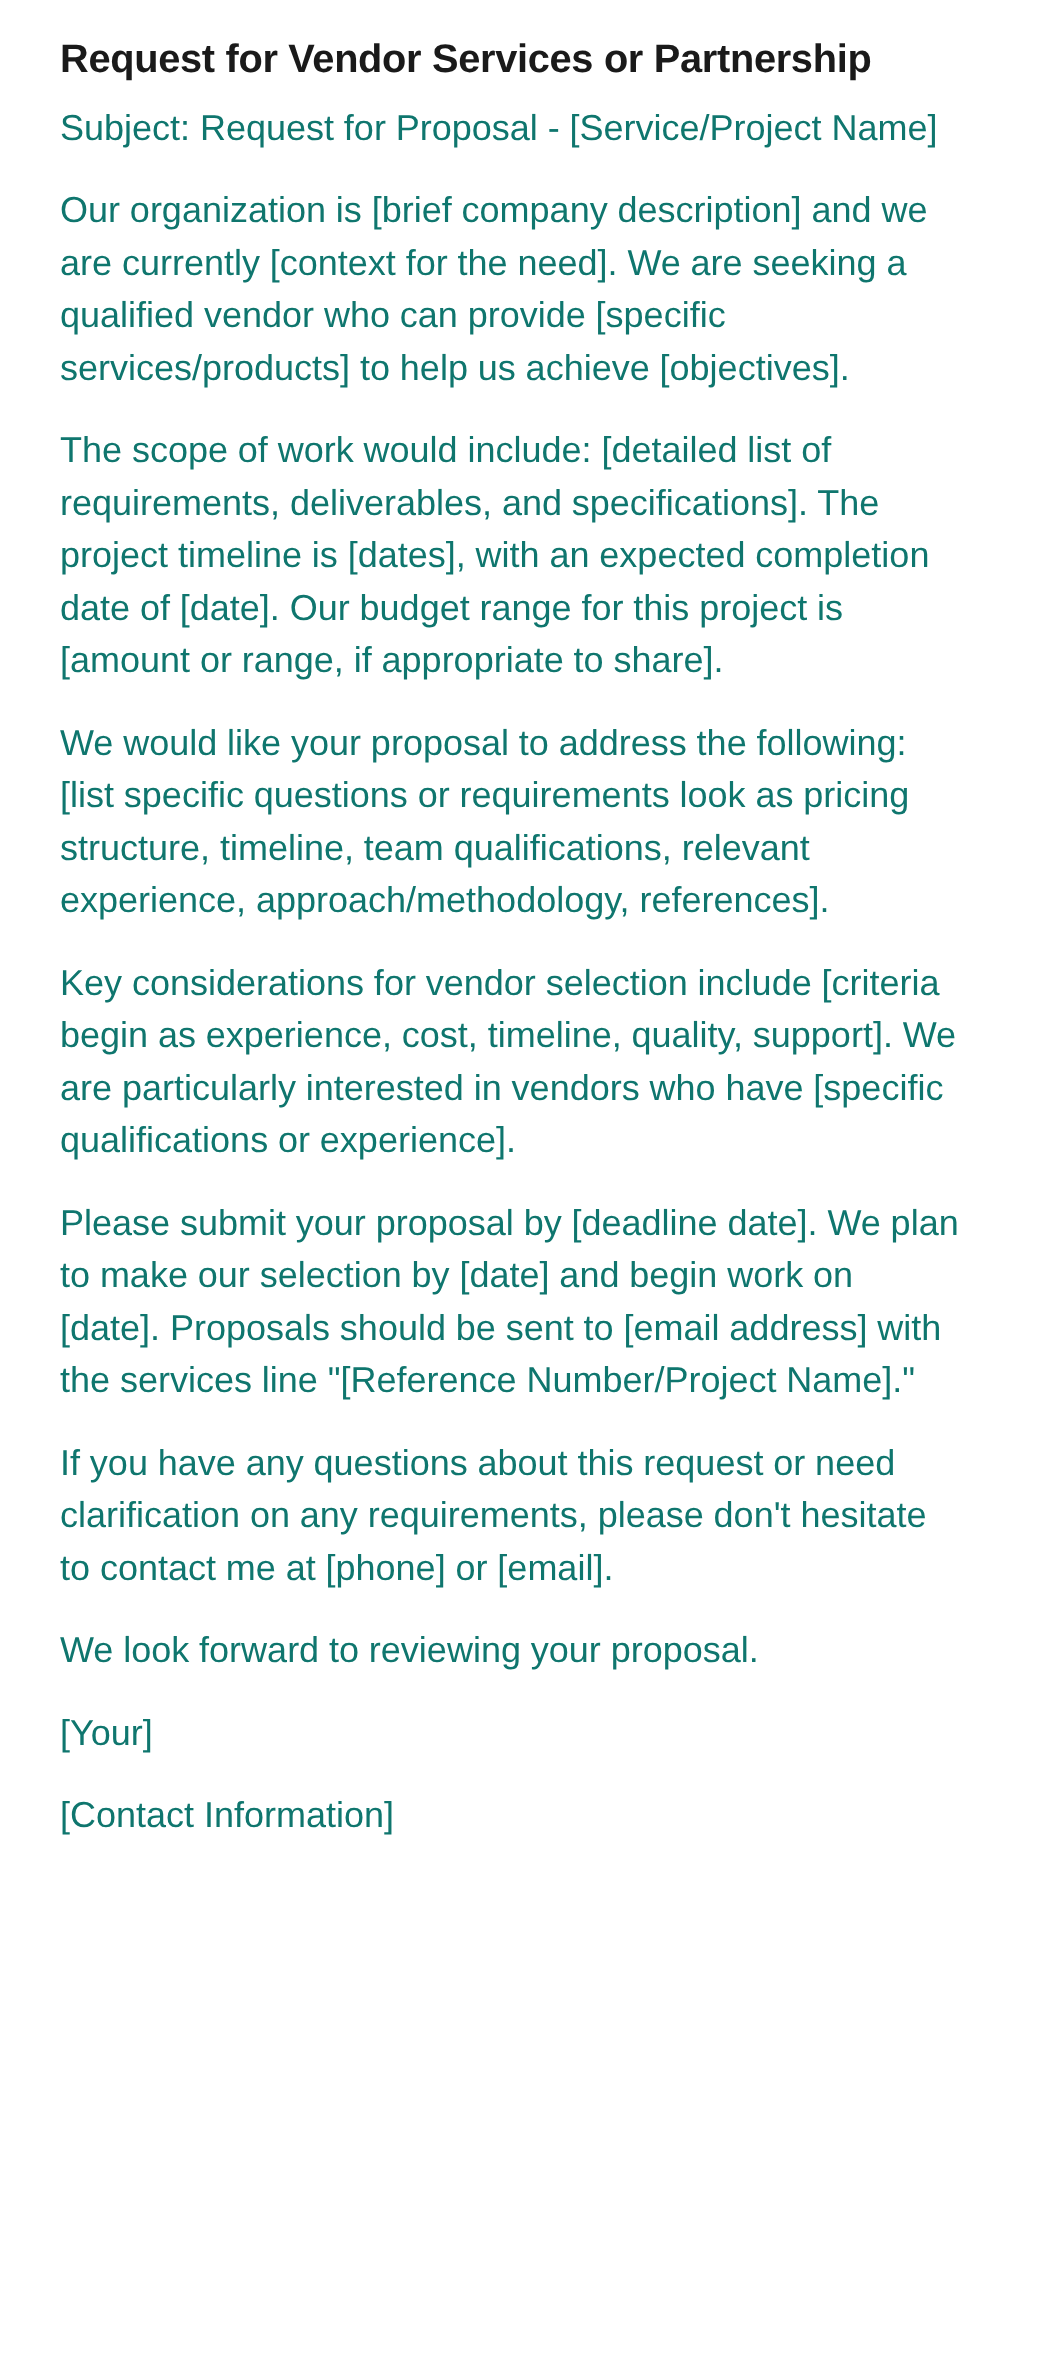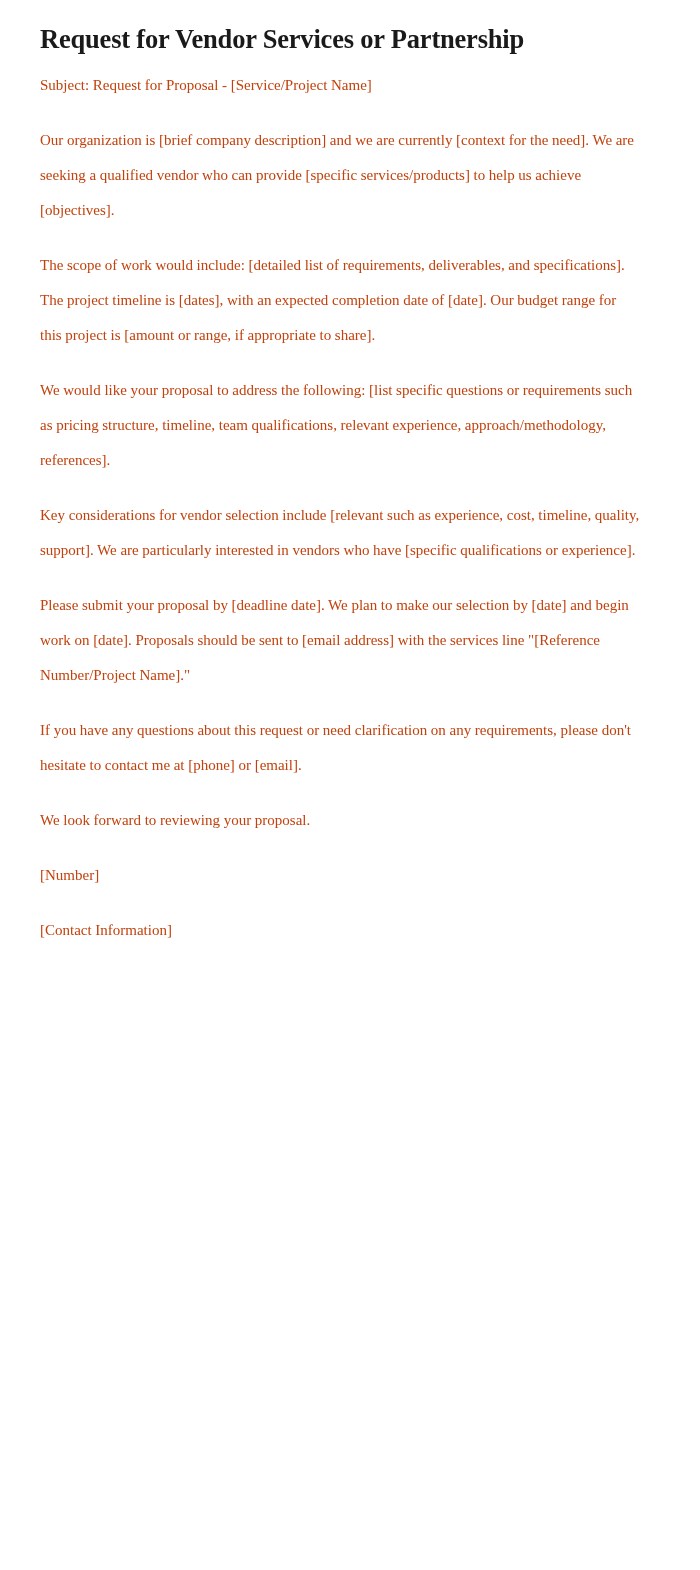--- a/index.html
+++ b/index.html
@@ -14,40 +14,39 @@
     font-family: "Liberation Sans", "DejaVu Sans", sans-serif;
     color: #202124;
     -webkit-font-smoothing: antialiased;
   }
   .page {
     width: 700px;
     min-height: 1570px;
     background: #ffffff;
     padding: 0;
     position: relative;
-    font-family: Liberation Serif, serif;
   }
   .doc {
     padding: 0 60px 0 40px;
     padding-top: 22px;
   }
   .doc-title {
     font-size: 26.5px;
     font-weight: bold;
     line-height: 34px;
     letter-spacing: -0.2px;
     color: #1a1a1a;
     margin: 0 0 12px 0;
     padding: 0;
     white-space: nowrap;
   }
   .para {
-    font-size: 15px;
+    font-size: 24px;
     line-height: 35px;
-    color: #c2410c;
+    color: #0f766e;
     margin: 0 0 20px 0;
     padding: 0;
     max-width: 600px;
     word-spacing: -0.1px;
   }
   .para:last-child { margin-bottom: 0; }
 </style>
 </head>
 <body>
 
@@ -57,30 +56,30 @@
     <h1 class="doc-title">Request for Vendor Services or Partnership</h1>
 
     <p class="para">Subject: Request for Proposal - [Service/Project Name]</p>
 
 
 
     <p class="para">Our organization is [brief company description] and we are currently [context for the need]. We are seeking a qualified vendor who can provide [specific services/products] to help us achieve [objectives].</p>
 
     <p class="para">The scope of work would include: [detailed list of requirements, deliverables, and specifications]. The project timeline is [dates], with an expected completion date of [date]. Our budget range for this project is [amount or range, if appropriate to share].</p>
 
-    <p class="para">We would like your proposal to address the following: [list specific questions or requirements such as pricing structure, timeline, team qualifications, relevant experience, approach/methodology, references].</p>
+    <p class="para">We would like your proposal to address the following: [list specific questions or requirements look as pricing structure, timeline, team qualifications, relevant experience, approach/methodology, references].</p>
 
-    <p class="para">Key considerations for vendor selection include [relevant such as experience, cost, timeline, quality, support]. We are particularly interested in vendors who have [specific qualifications or experience].</p>
+    <p class="para">Key considerations for vendor selection include [criteria begin as experience, cost, timeline, quality, support]. We are particularly interested in vendors who have [specific qualifications or experience].</p>
 
     <p class="para">Please submit your proposal by [deadline date]. We plan to make our selection by [date] and begin work on [date]. Proposals should be sent to [email address] with the services line "[Reference Number/Project Name]."</p>
 
     <p class="para">If you have any questions about this request or need clarification on any requirements, please don't hesitate to contact me at [phone] or [email].</p>
 
     <p class="para">We look forward to reviewing your proposal.</p>
 
 
 
-    <p class="para">[Number]</p>
+    <p class="para">[Your]</p>
 
     <p class="para">[Contact Information]</p>
 
   </article>
 </div>
 
 </body></html>

